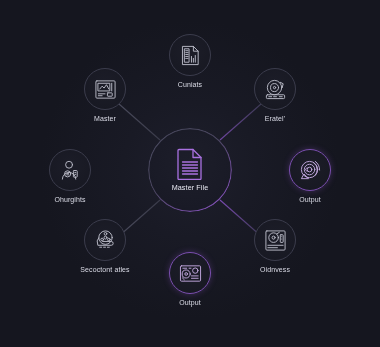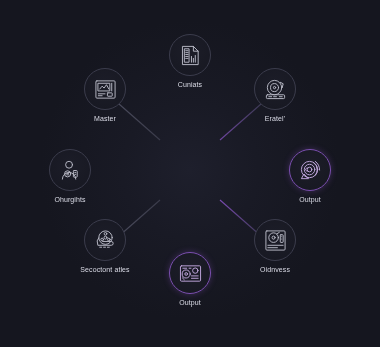--- a/index.html
+++ b/index.html
@@ -140,20 +140,31 @@
     <line x1="190" y1="128" x2="190" y2="76" stroke="url(#gradGrey)" stroke-width="1.1"></line>
     <line x1="220" y1="140" x2="261" y2="104" stroke="url(#gradTopRight)" stroke-width="1.1"></line>
     <line x1="232" y1="170" x2="289" y2="170" stroke="url(#gradRight)" stroke-width="1.3"></line>
     <line x1="220" y1="200" x2="261" y2="236" stroke="url(#gradBottomRight)" stroke-width="1.1"></line>
     <line x1="190" y1="212" x2="190" y2="252" stroke="url(#gradBottom)" stroke-width="1.3"></line>
     <line x1="160" y1="200" x2="119" y2="236" stroke="url(#gradGrey)" stroke-width="1.1"></line>
     <line x1="148" y1="170" x2="91" y2="170" stroke="url(#gradGrey)" stroke-width="1.3"></line>
     <line x1="160" y1="140" x2="119" y2="104" stroke="url(#gradGrey)" stroke-width="1.1"></line>
   </svg>
 
+  <div class="hub">
+    <svg class="hub-ring" viewBox="0 0 84 84" xmlns="http://www.w3.org/2000/svg">
+      <circle cx="42" cy="42" r="41.3" fill="none" stroke="url(#hubRingGrad)" stroke-width="1.2"></circle>
+    </svg>
+    <svg class="hub-doc" viewBox="0 0 26 32" xmlns="http://www.w3.org/2000/svg" fill="none" stroke="#a971e0" stroke-width="1.3" stroke-linecap="round" stroke-linejoin="round">
+      <path d="M2 1.5 h14 l8 8 v21 a1 1 0 0 1 -1 1 h-21 a1 1 0 0 1 -1 -1 v-28 a1 1 0 0 1 1 -1 z"></path>
+      <path d="M16 1.5 v8 h8"></path>
+      <path d="M5.5 14 h15 M5.5 17 h15 M5.5 20 h15 M5.5 23 h15 M5.5 26 h15"></path>
+    </svg>
+    <div class="hub-label">Master File</div>
+  </div>
 
   <div class="node" style="left:190px; top:34px;">
     <div class="node-circle">
       <svg class="node-icon" viewBox="0 0 24 24" fill="none" stroke="#b9bac7" stroke-width="1" stroke-linecap="round" stroke-linejoin="round" xmlns="http://www.w3.org/2000/svg">
         <path d="M4 2.5 h11 l5 5 v14 h-16 z"></path>
         <path d="M15 2.5 v5 h5"></path>
         <rect x="6" y="5" width="4.5" height="14"></rect>
         <path d="M7 7 h2.5 M7 9 h2.5 M7 11 h2.5 M7 13 h2.5 M7 15 h2.5"></path>
         <path d="M13 13 v6 M15 15 v4 M17 12 v7"></path>
       </svg>

